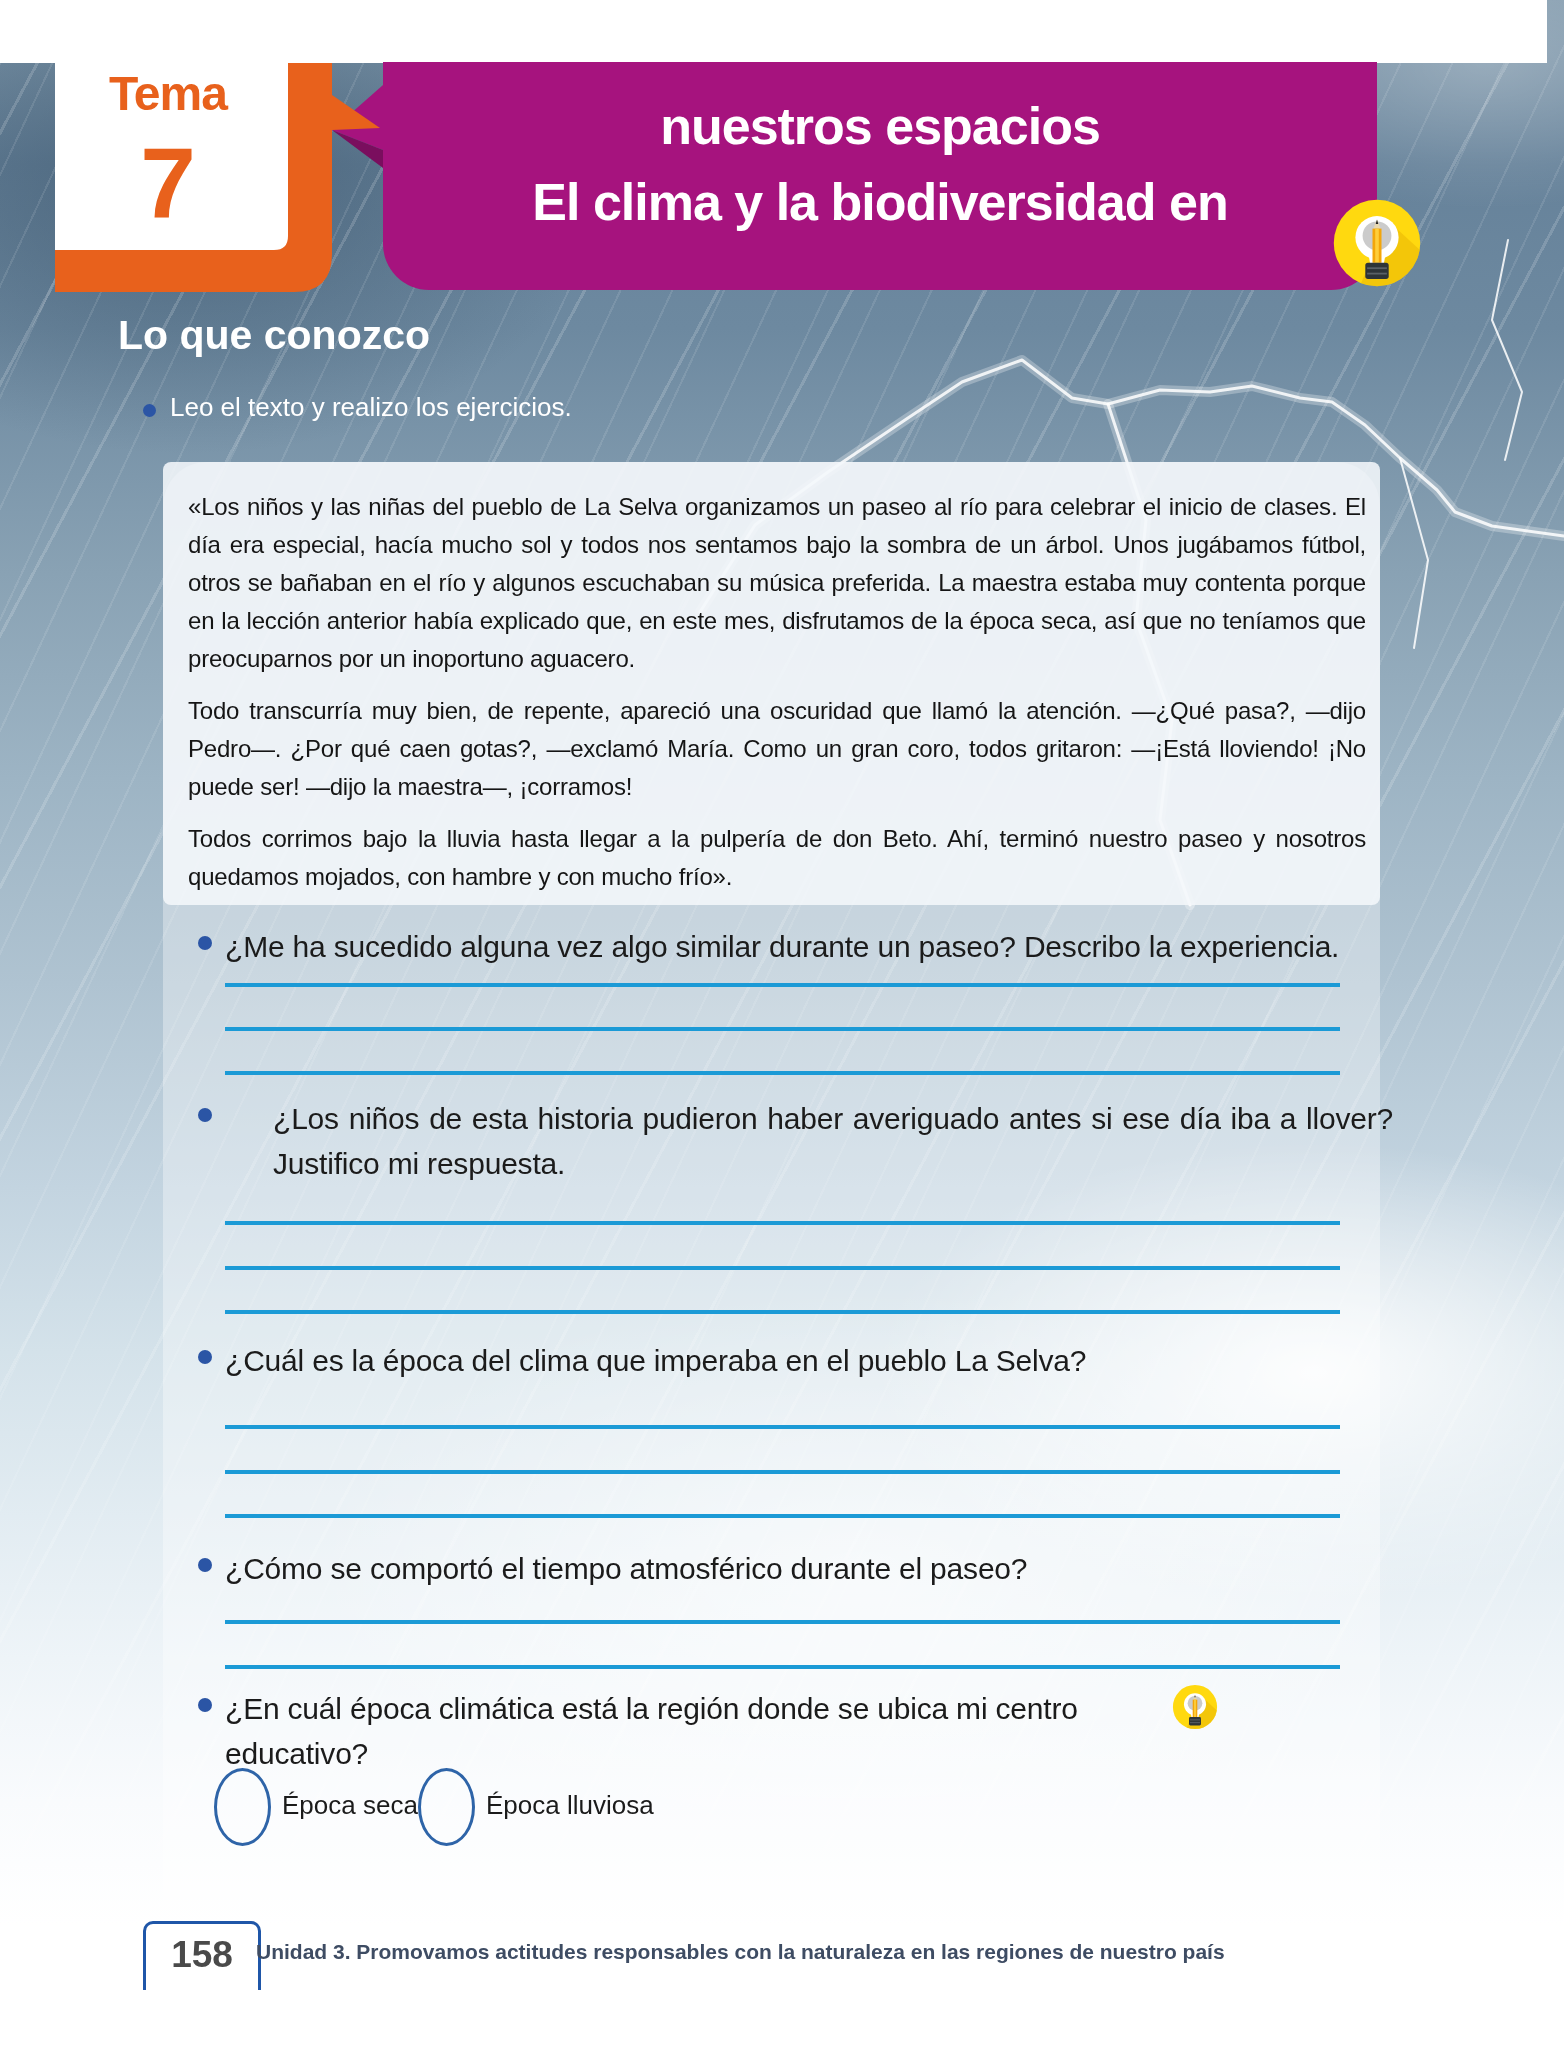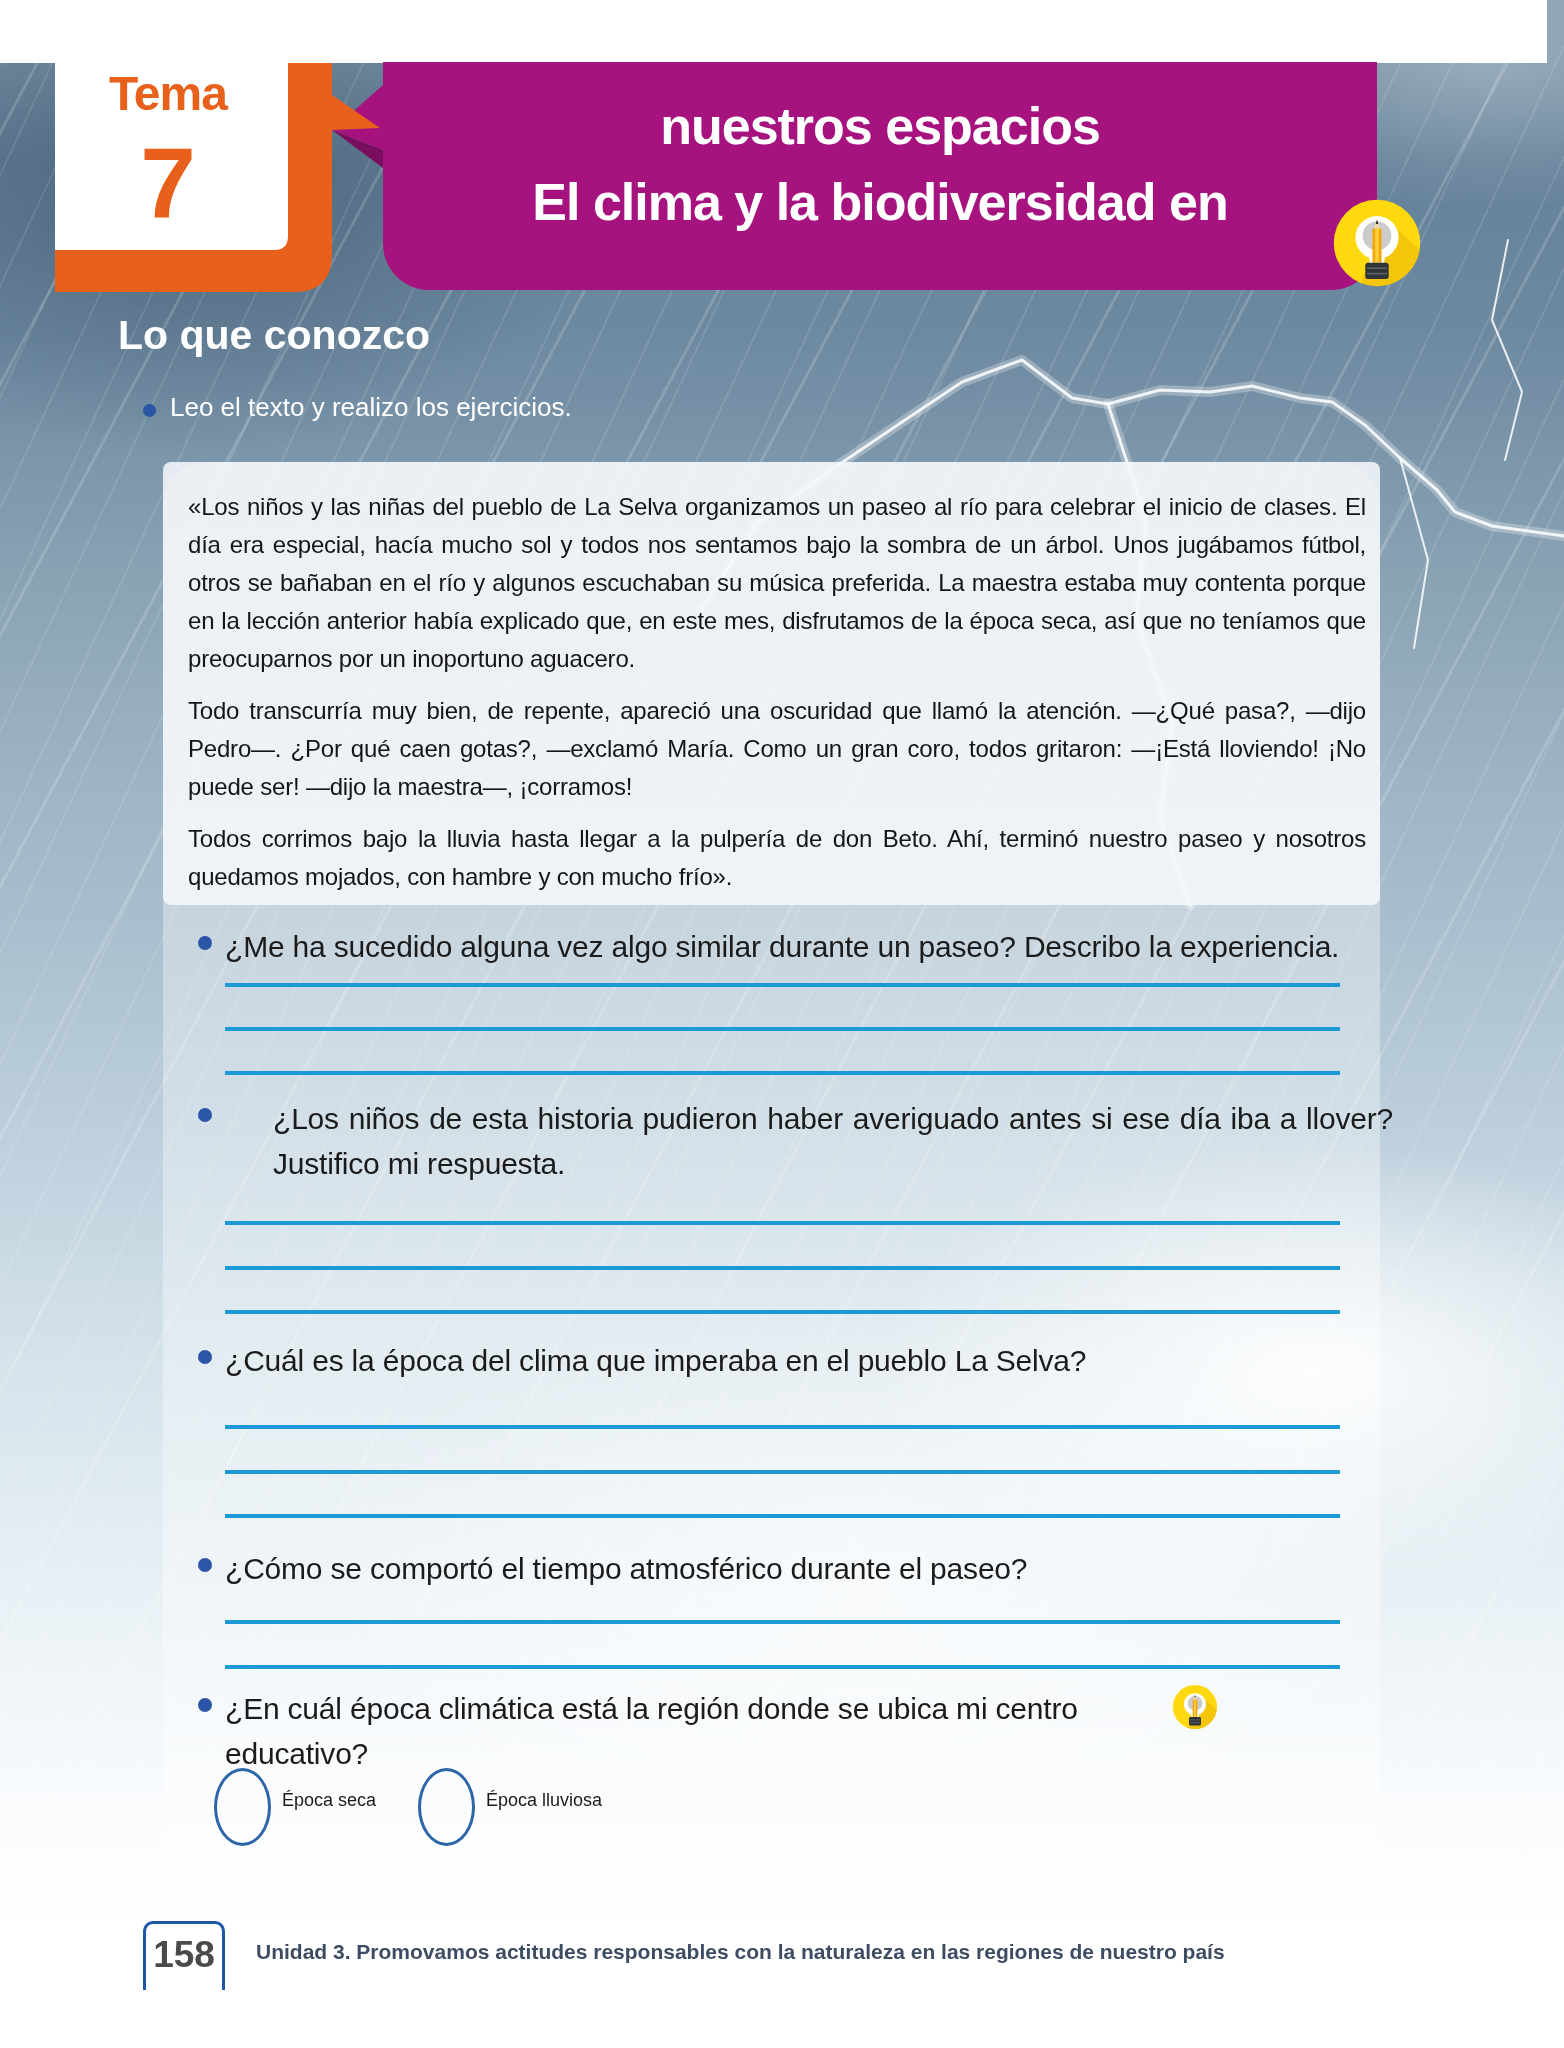--- a/index.html
+++ b/index.html
@@ -59,24 +59,24 @@
   .instr-text{position:absolute;left:170px;top:392px;font-size:26px;color:#fff;}
   
   .q-dot{position:absolute;width:14px;height:14px;border-radius:50%;background:#2B55A5;}
   .q-text{position:absolute;left:225px;width:1120px;font-size:30px;line-height:45px;
     color:#1b1b1b;letter-spacing:-0.2px;}
   .ans-line{position:absolute;left:225px;width:1115px;height:0;border-top:4px solid #1B9AD6;}
   .just{text-align:justify;margin-left:48px;}
   
   .radio{position:absolute;width:57px;height:78px;border:3px solid #2E64A8;border-radius:50%;
     background:transparent;box-sizing:border-box;}
-  .radio-label{position:absolute;font-size:18px;color:#1b1b1b;}
+  .radio-label{position:absolute;font-size:26px;color:#1b1b1b;}
   
   .pagenum-box{
-    position:absolute;left:143px;top:1921px;width:82px;height:69px;
+    position:absolute;left:143px;top:1921px;width:118px;height:69px;
     border:3px solid #1F56A8;border-bottom:none;border-radius:10px 10px 0 0;
     box-sizing:border-box;background:#fff;text-align:center;
     font-size:37px;font-weight:bold;color:#4A4A4A;line-height:62px;
   }
   .footer-text{position:absolute;left:256px;top:1940px;font-size:21px;font-weight:bold;color:#3E4C63;}
 </style>
 </head>
 <body>
 
 <div id="page">

